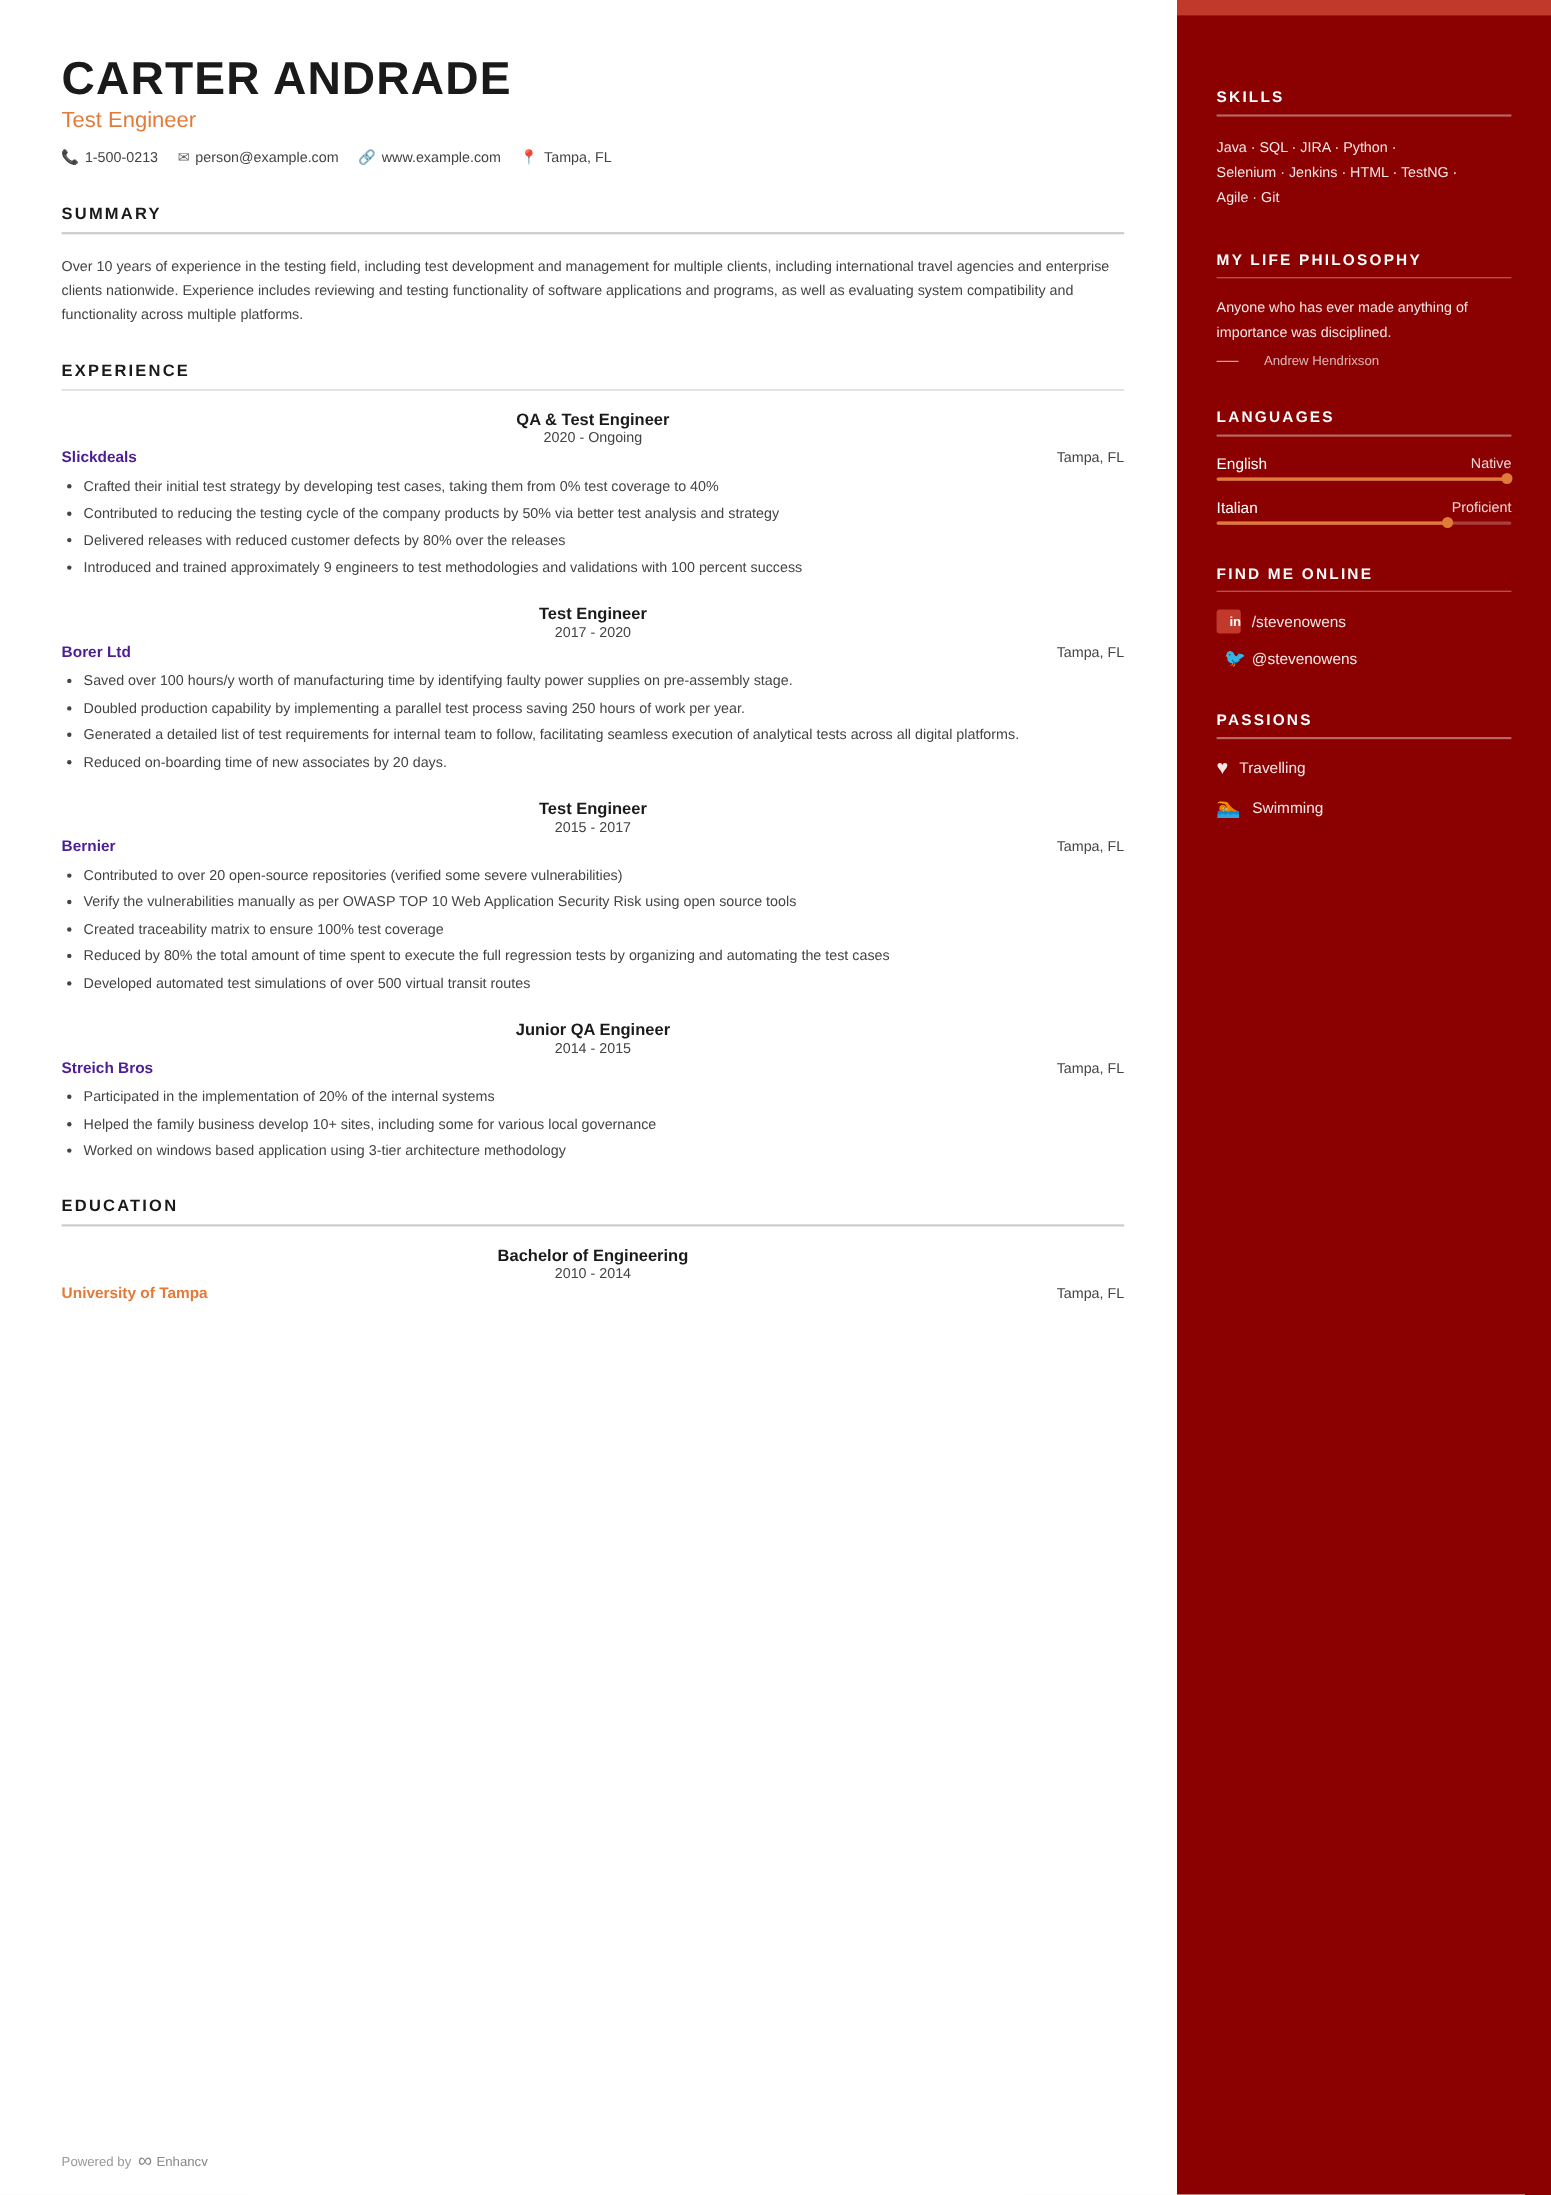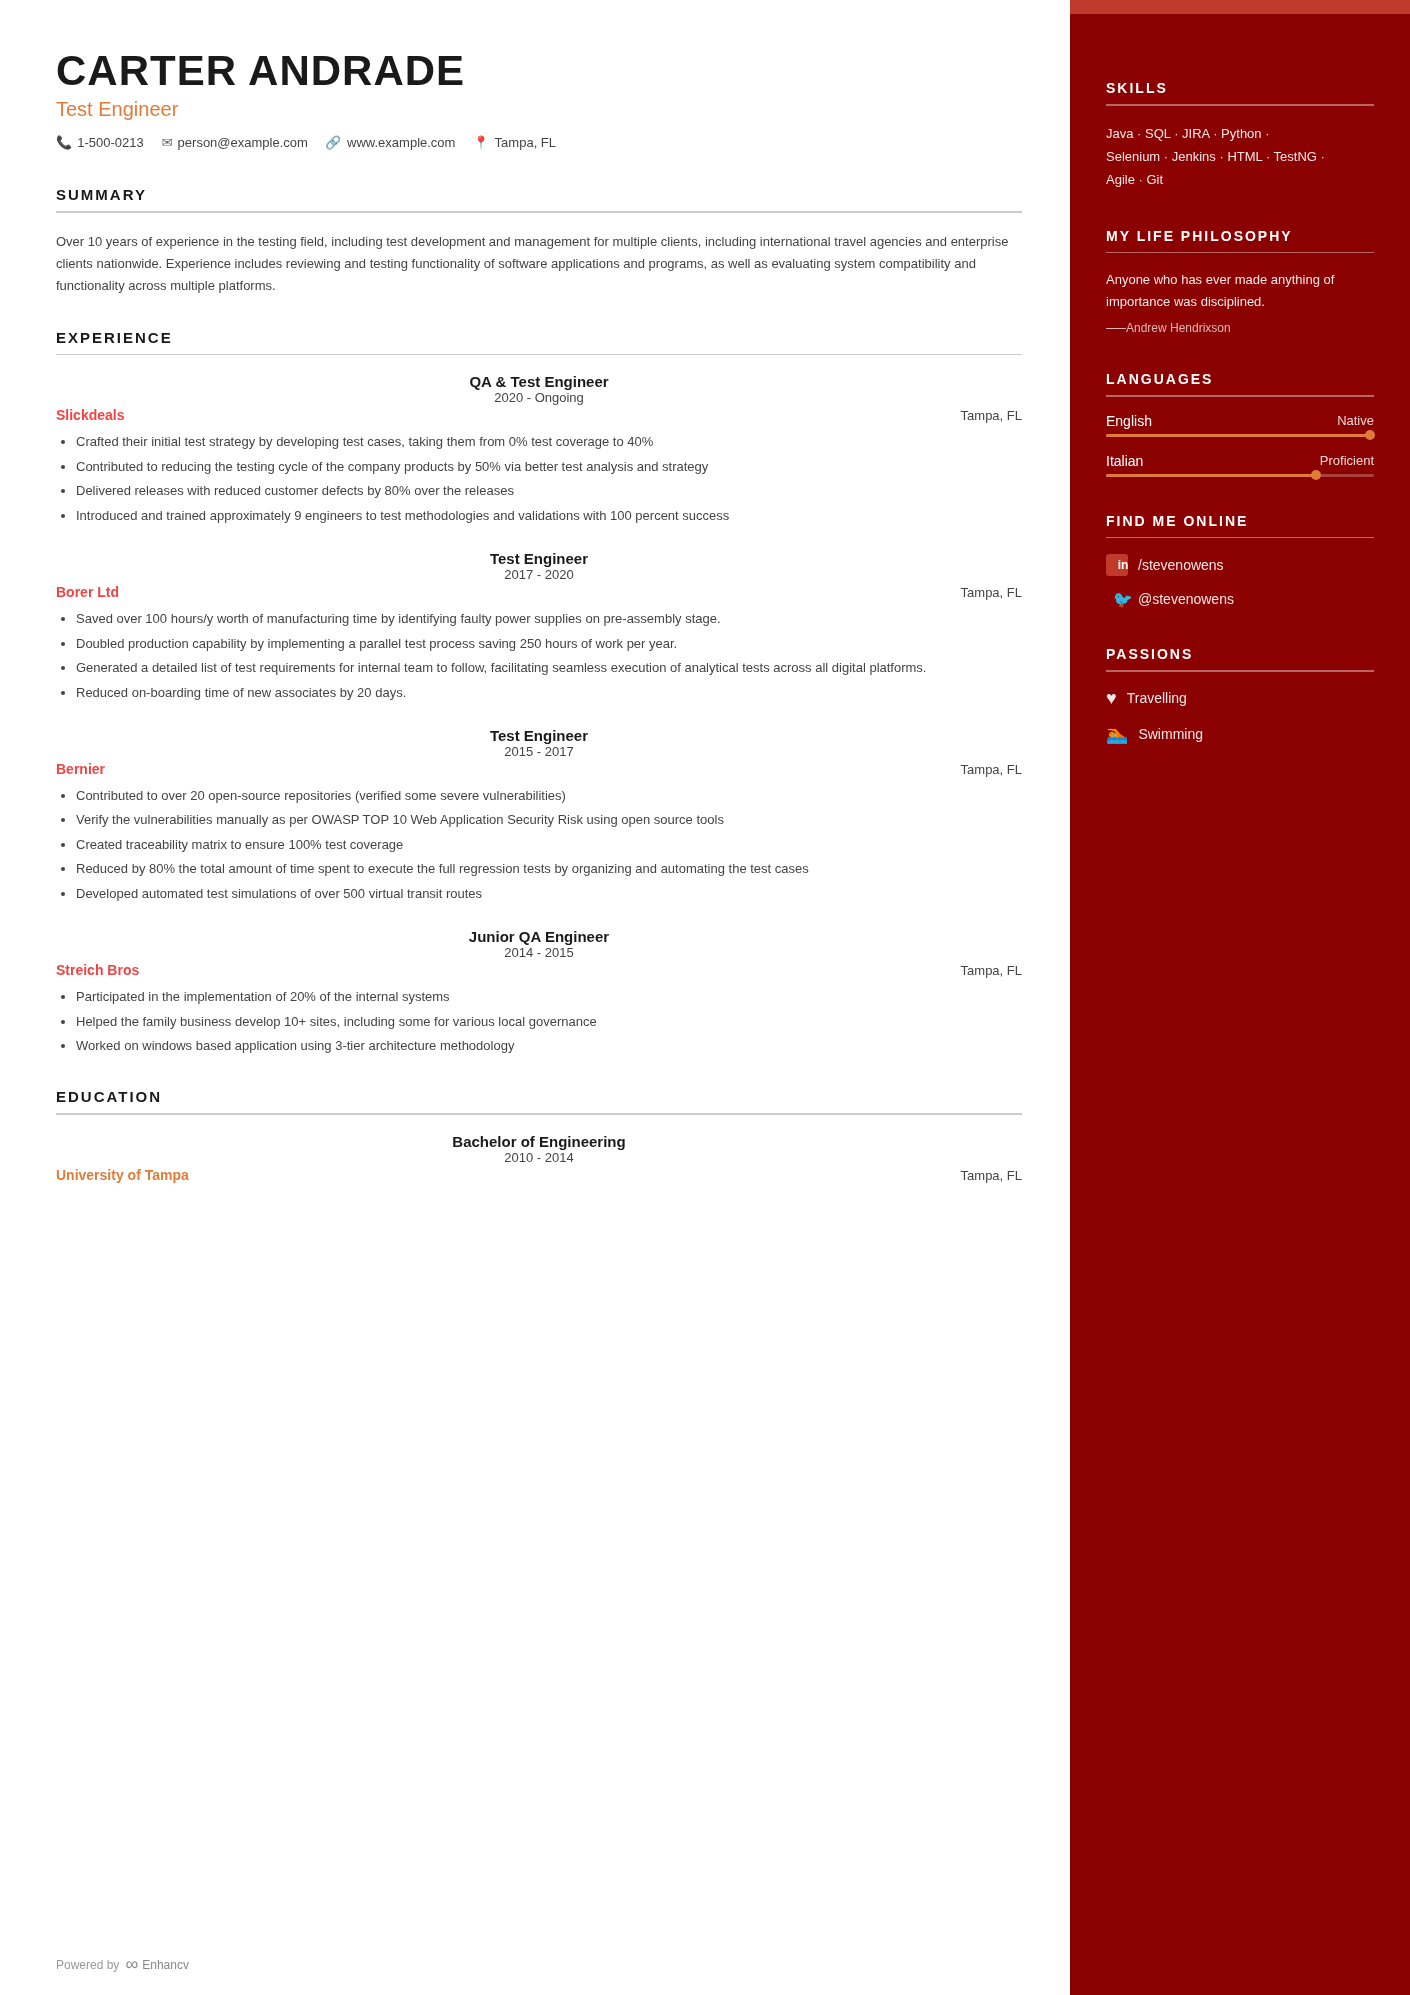--- a/index.html
+++ b/index.html
@@ -120,21 +120,21 @@
     }
     .exp-sub {
       display: flex;
       justify-content: space-between;
       align-items: baseline;
       margin-bottom: 8px;
     }
     .exp-company {
       font-size: 14px;
       font-weight: 600;
-      color: #ef4444;
+      color: #4c1d95;
     }
     .exp-location {
       font-size: 13px;
       color: #444;
     }
     .exp-bullets {
       list-style: disc;
       padding-left: 20px;
     }
     .exp-bullets li {
@@ -195,21 +195,21 @@
     
     .philosophy-text {
       font-size: 13px;
       color: rgba(255,255,255,0.9);
       line-height: 1.7;
       margin-bottom: 8px;
     }
     .philosophy-author {
       display: flex;
       align-items: center;
-      gap: 0;
+      gap: 23px;
       font-size: 12px;
       color: rgba(255,255,255,0.7);
     }
     .philosophy-dash {
       width: 20px;
       height: 1.5px;
       background: rgba(255,255,255,0.7);
       display: inline-block;
     }
 

